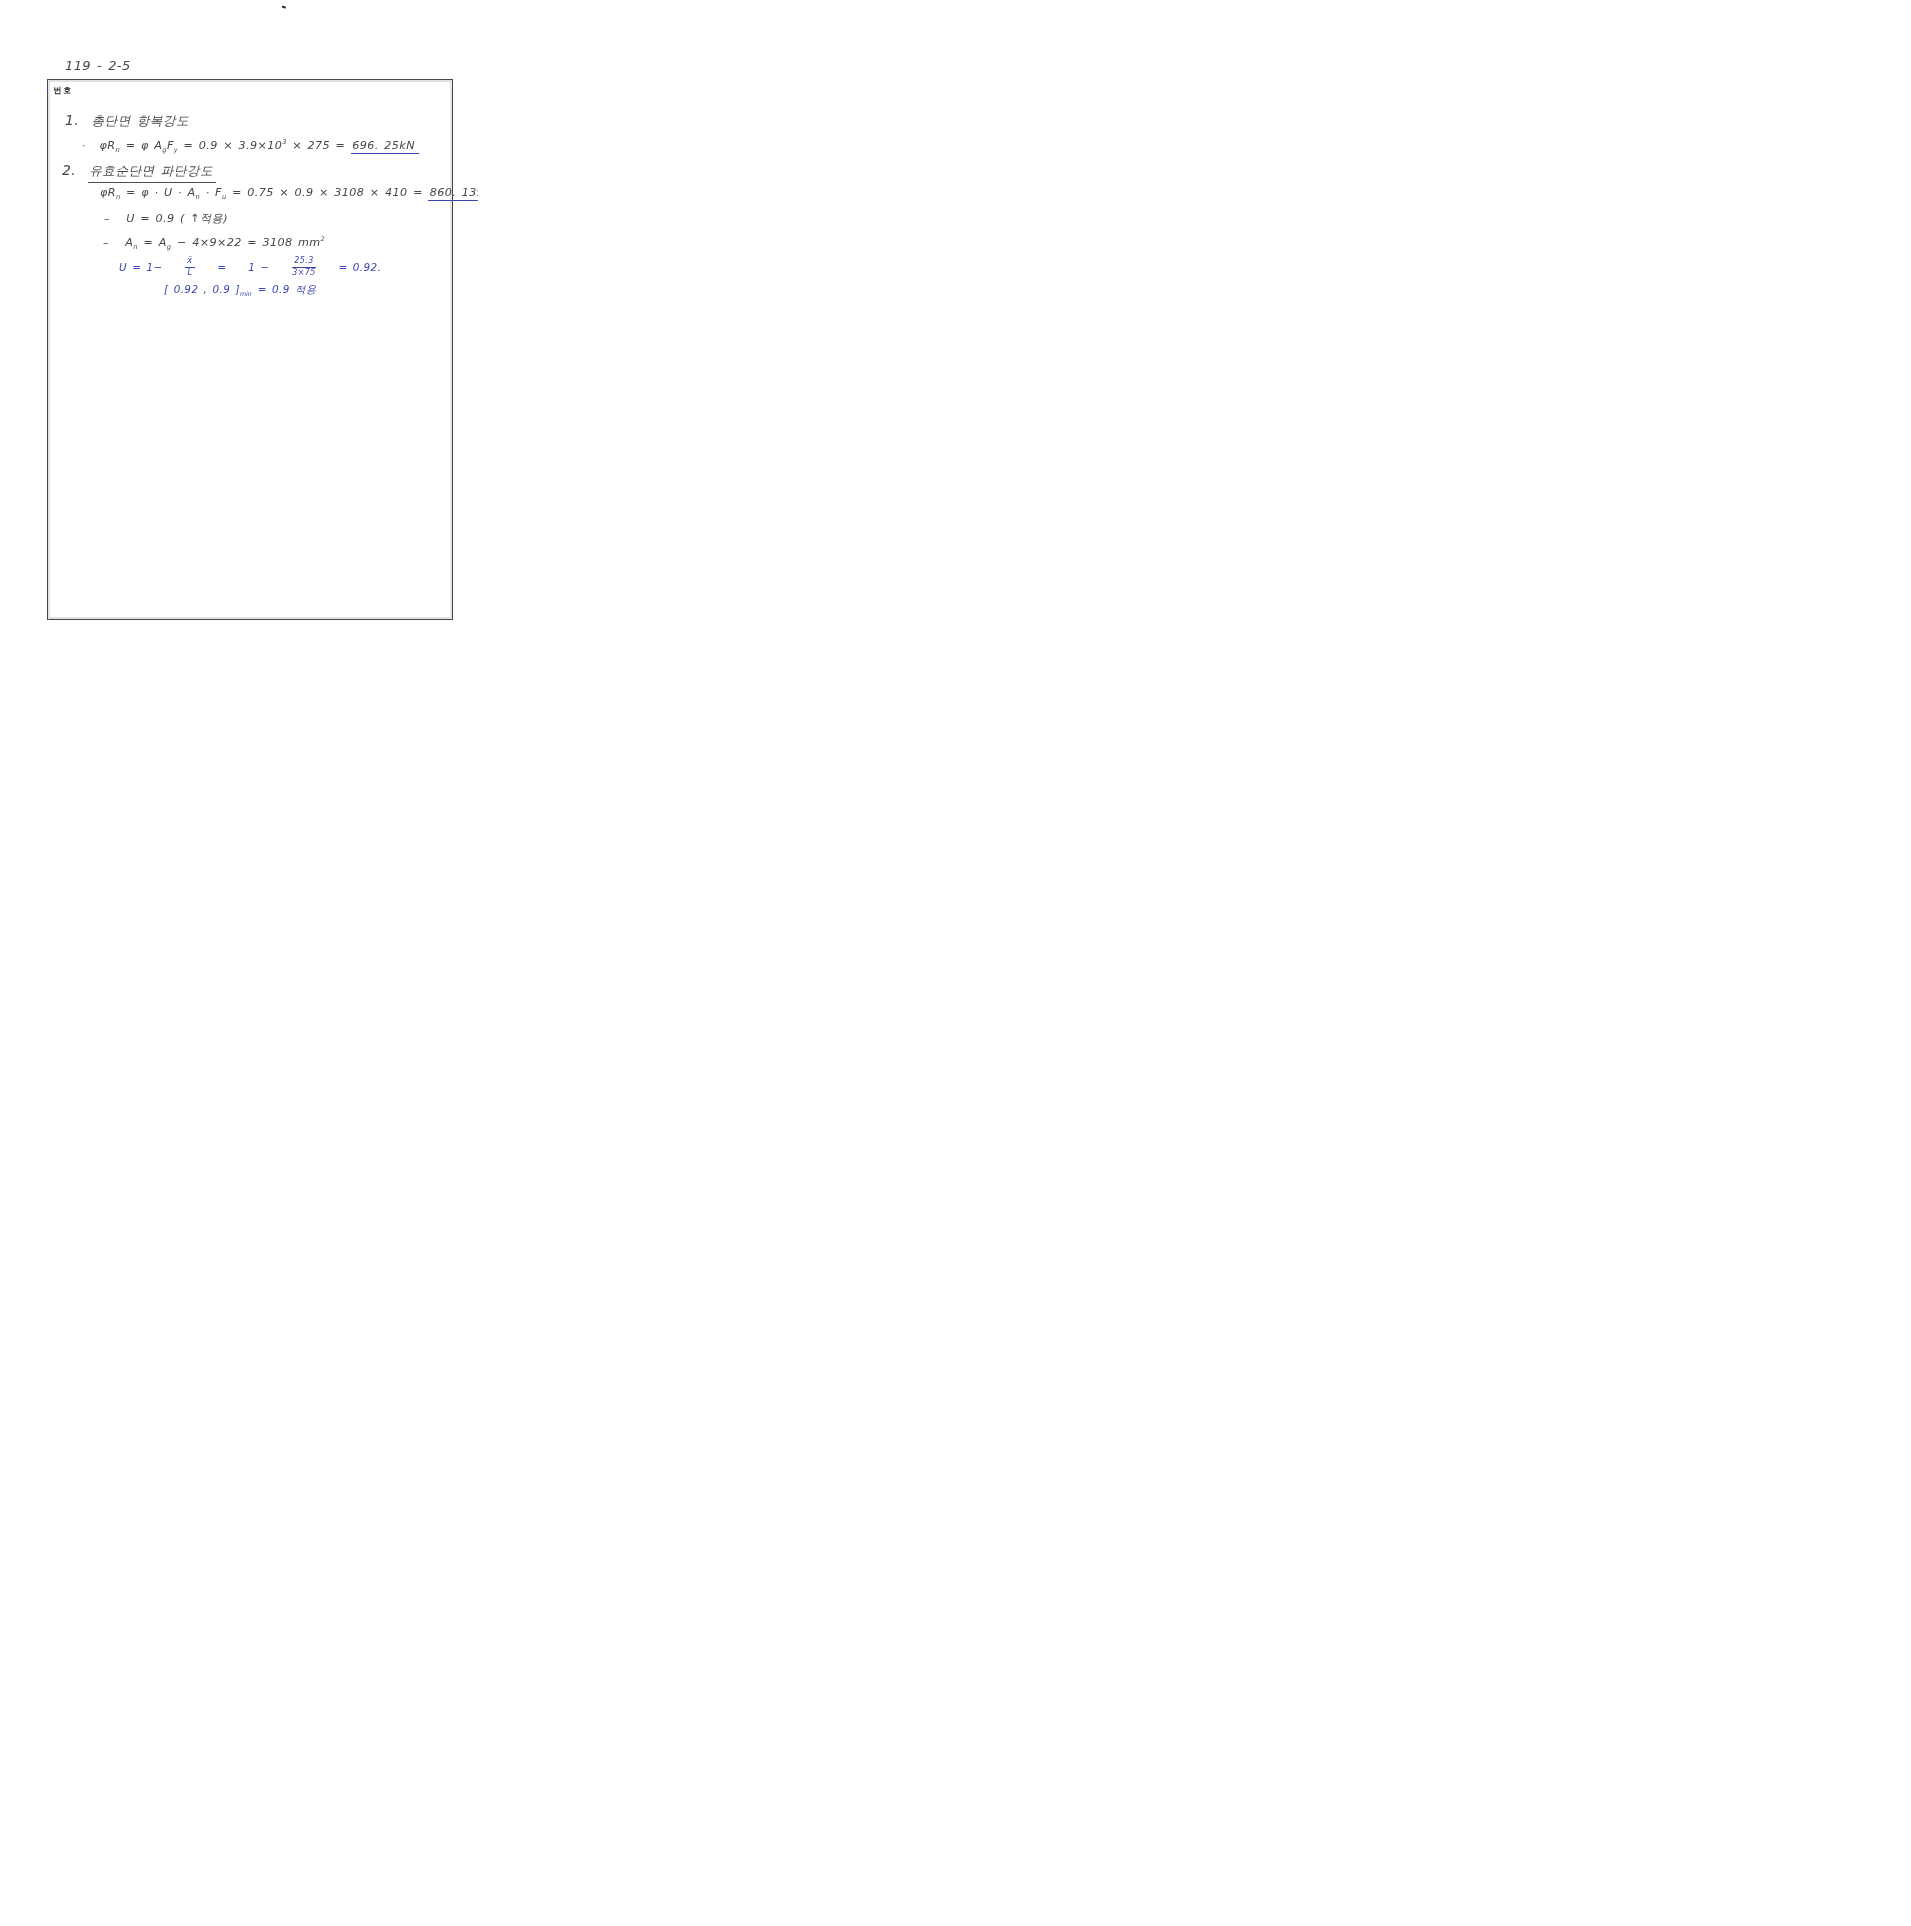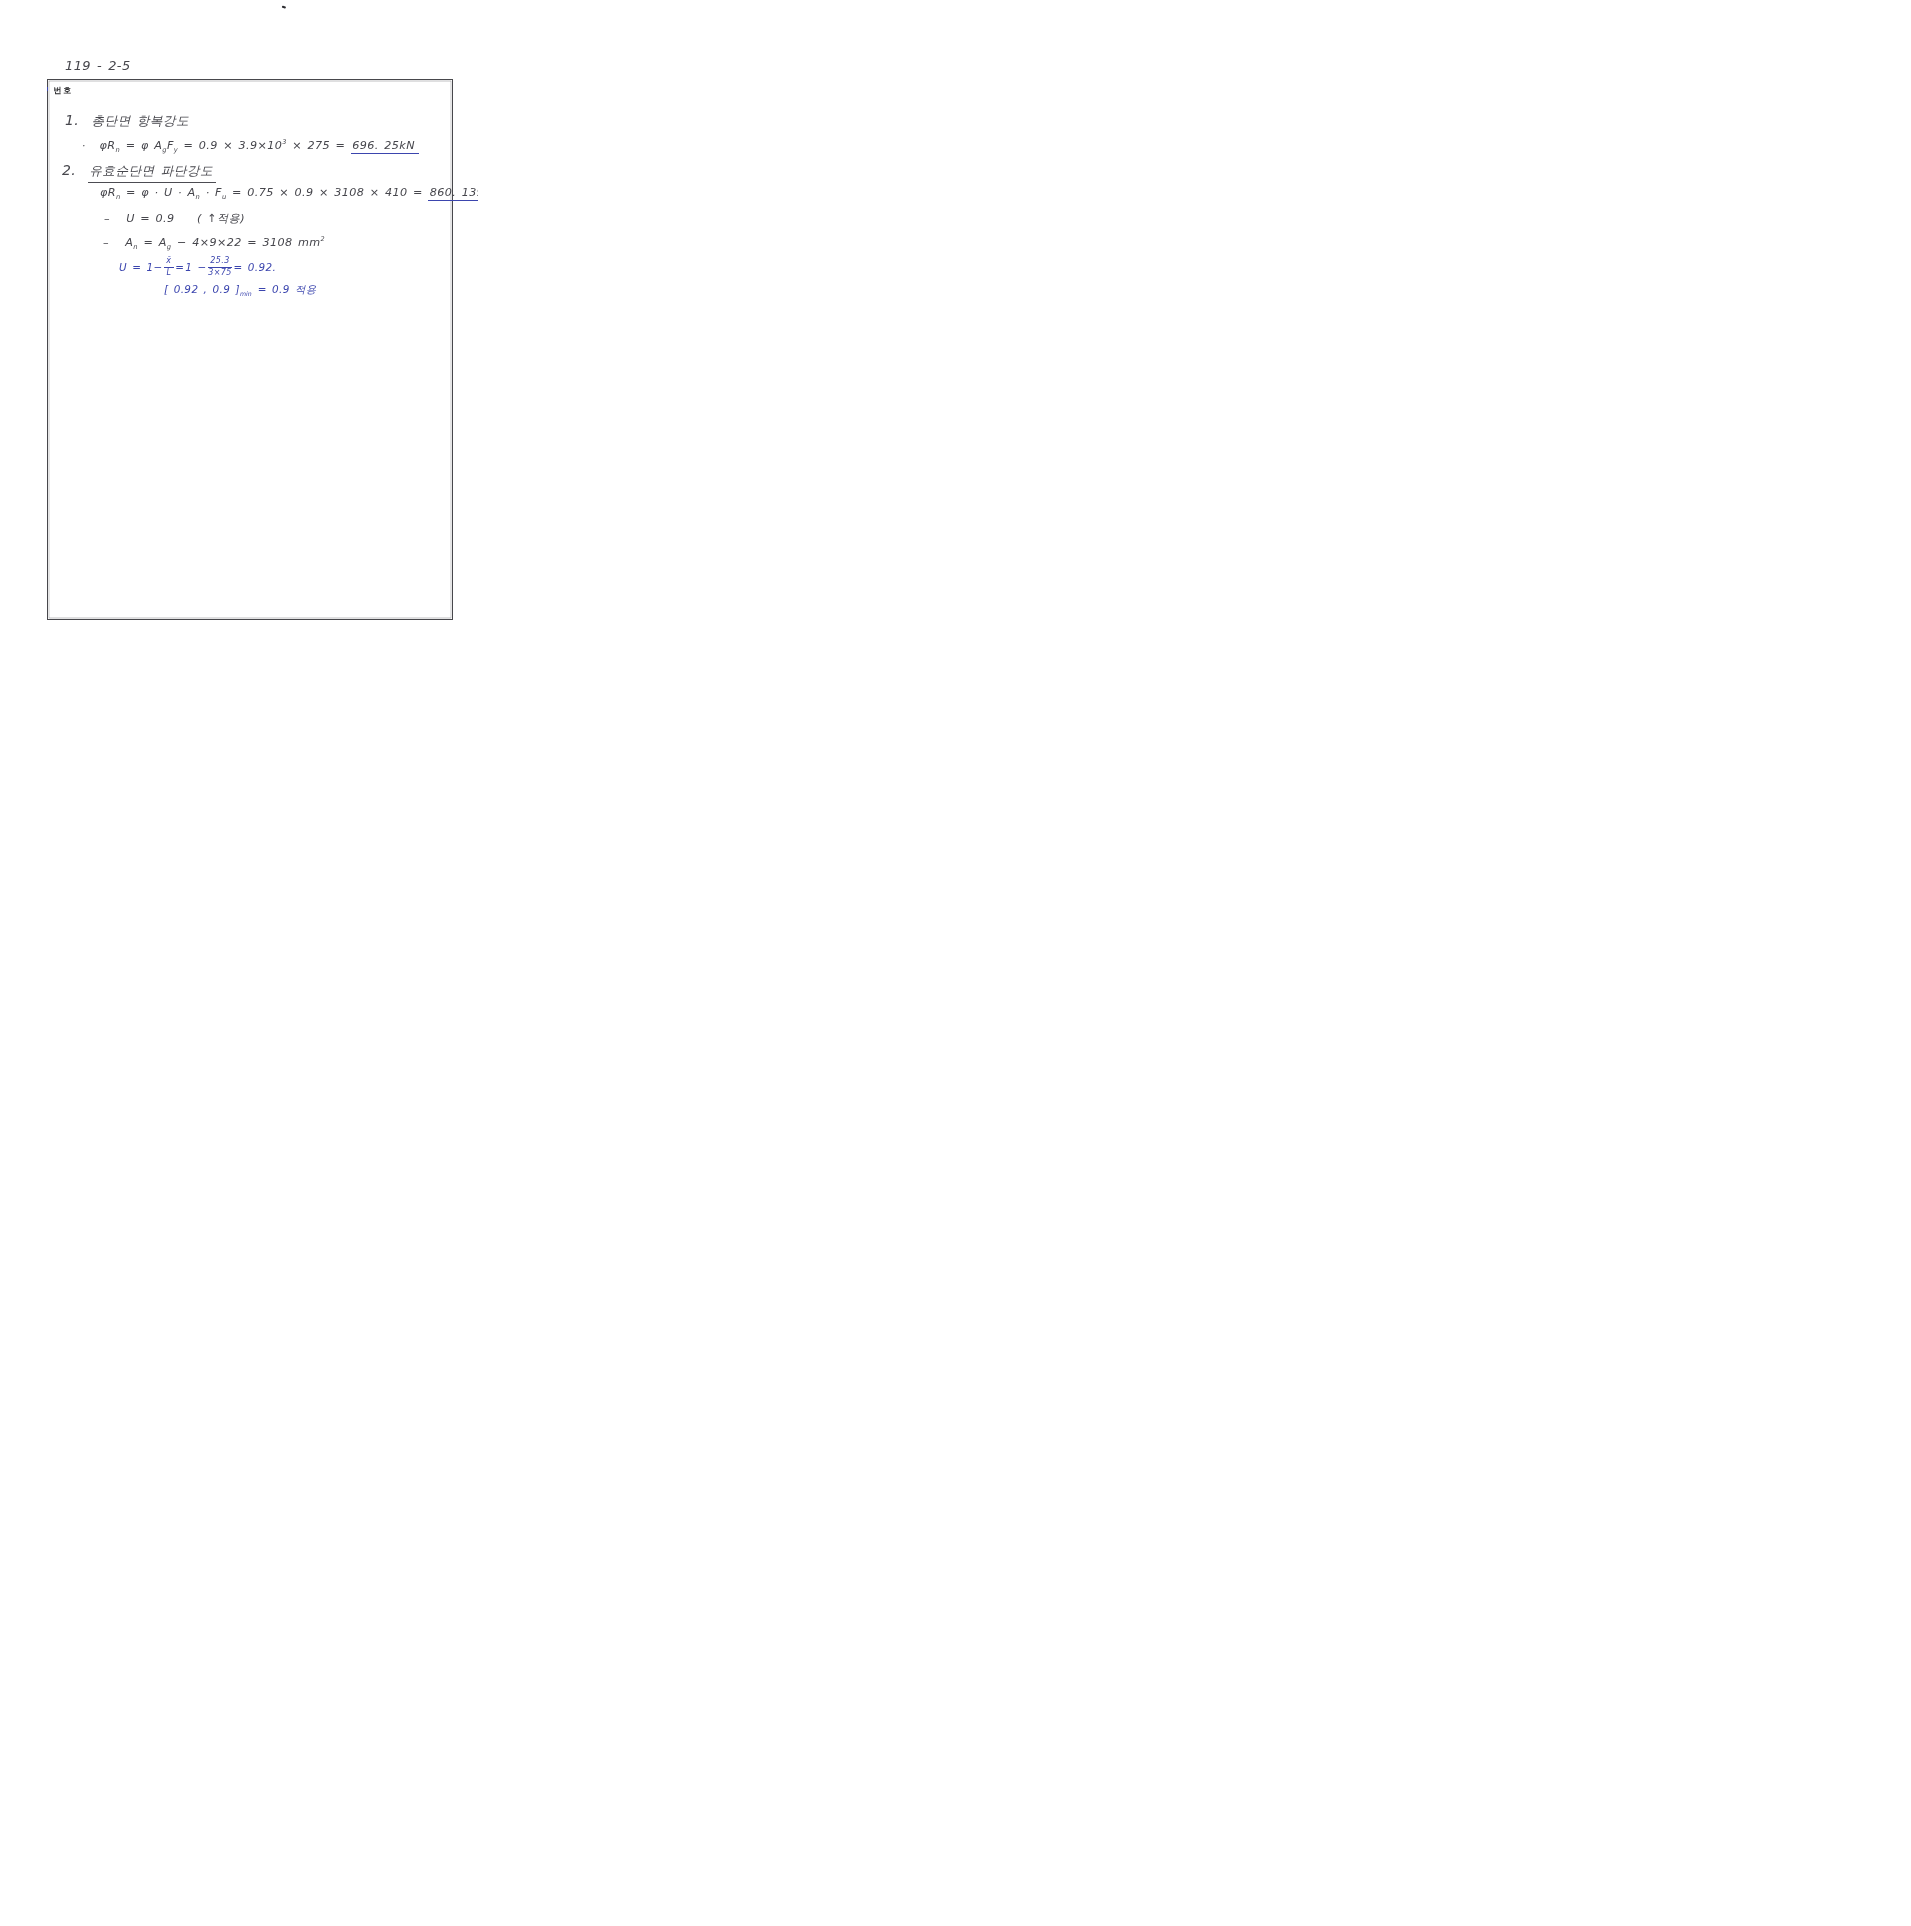--- a/index.html
+++ b/index.html
@@ -42,22 +42,22 @@
   .item-row{display:flex;align-items:baseline;}
   .item-num{font-size:14px;}
   .item-title{font-size:12.7px;margin-left:12.3px;text-align:right;}
   .underlined-title{border-bottom:1px solid #4c4c52;padding:0 3.1px 1.9px 0.8px;}
   .formula{font-size:11.2px;}
   sub{font-size:60%;}
   sup{font-size:58%;}
   .bullet{margin-right:8.5px;font-size:10px;}
   .dash{margin-right:10.8px;}
   .res{border-bottom:1.5px solid #3b45ae;padding:0 3.9px 0.8px 1.5px;}
-  .paren{margin-left:17px;}
-  .calc-row{display:inline-flex;align-items:center;gap:1px;font-size:10.4px;}
+  .paren{}
+  .calc-row{display:inline-flex;align-items:center;gap:22px;font-size:10.4px;}
   .frac{display:inline-flex;flex-direction:column;align-items:center;line-height:1.05;font-size:8px;}
   .frac .num{padding:0 2.7px 1.2px;border-bottom:1px solid currentColor;}
   .frac .den{padding-top:1.2px;}
   .min-sub{font-size:6.2px;vertical-align:-2.7px;letter-spacing:0;}
   .tail{margin-left:1px;}
 </style>
 </head>
 <body>
 
 <div class="speck-top"></div>

